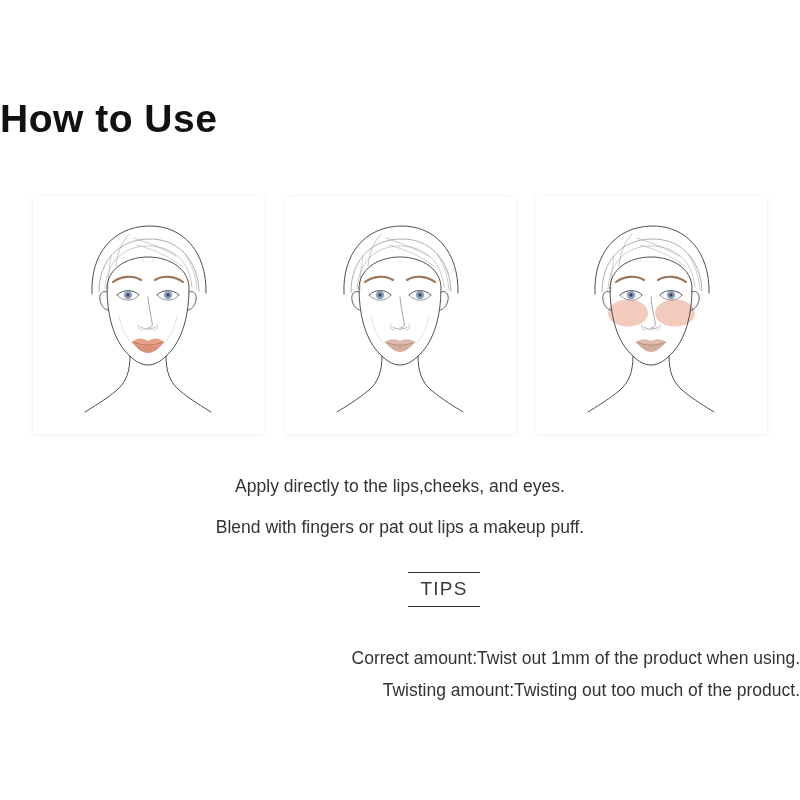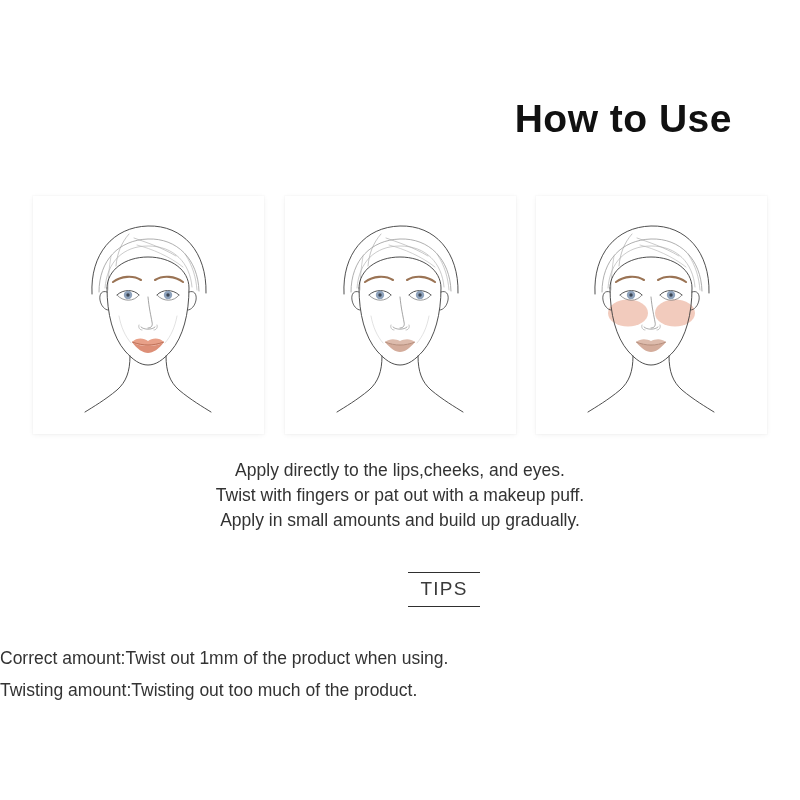--- a/index.html
+++ b/index.html
@@ -22,27 +22,26 @@
     position: relative;
     background: #ffffff;
   }
 
   
   .title {
     position: absolute;
     top: 98px;
     left: 0;
     width: 704px;
-    text-align: right;
+    text-align: left;
     font-size: 39px;
     font-weight: 700;
     letter-spacing: 0.5px;
     color: #111111;
     line-height: 1.1;
-    padding-left: 28px;
   }
 
   
   .panels {
     position: absolute;
     top: 196px;
     left: 33px;
     width: 734px;
     height: 238px;
     display: flex;
@@ -64,21 +63,21 @@
 
   
   .instructions {
     position: absolute;
     top: 458px;
     left: 0;
     width: 800px;
     text-align: center;
   }
   .instructions p {
-    margin: 0;
+    margin: 16px;
     font-size: 17.5px;
     line-height: 25px;
     color: #333333;
     font-weight: 400;
   }
 
   
   .tips-block {
     position: absolute;
     top: 572px;
@@ -100,21 +99,21 @@
     line-height: 30px;
     padding: 1px 0 2px;
   }
 
   
   .tips-text {
     position: absolute;
     top: 642px;
     left: 0;
     width: 800px;
-    text-align: left;
+    text-align: right;
   }
   .tips-text p {
     margin: 0;
     font-size: 17.5px;
     line-height: 32px;
     color: #333333;
     font-weight: 400;
   }
 </style>
 </head>
@@ -271,22 +270,21 @@
           <path d="M100 146 C105 152 110 156 115 156 C120 156 125 152 130 146
                    C125 148 120 149 115 149 C110 149 105 148 100 146 Z" fill="#d4ac9b"></path>
           <path d="M100 146 C105 148 110 149 115 149 C120 149 125 148 130 146" fill="none" stroke="#a8806d" stroke-width="0.75"></path>
         </g>
       </svg>
     </div>
   </div>
 
   <div class="instructions">
     <p>Apply directly to the lips,cheeks, and eyes.</p>
-    <p>Twist with fingers or pat out with a makeup puff.</p>
-    <p>Apply in small amounts and build up gradually.</p>
+    <p>Blend with fingers or pat out lips a makeup puff.</p>
   </div>
 
   <div class="tips-block">
     <div class="tips-rule"></div>
     <div class="tips-label">TIPS</div>
     <div class="tips-rule"></div>
   </div>
 
   <div class="tips-text">
     <p>Correct amount:Twist out 1mm of the product when using.</p>

